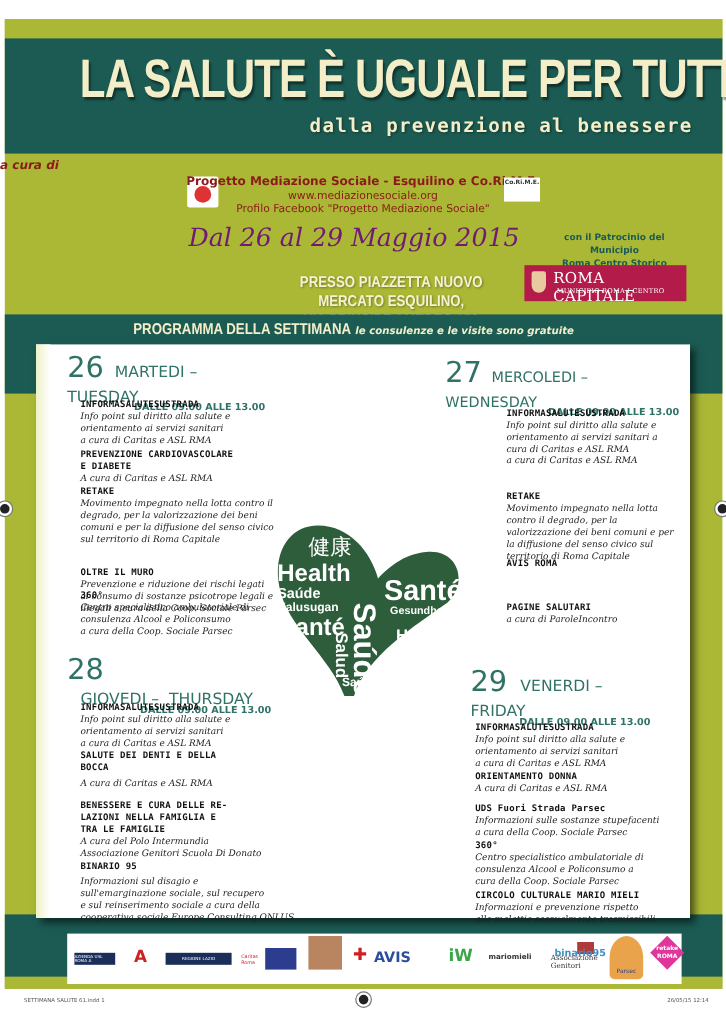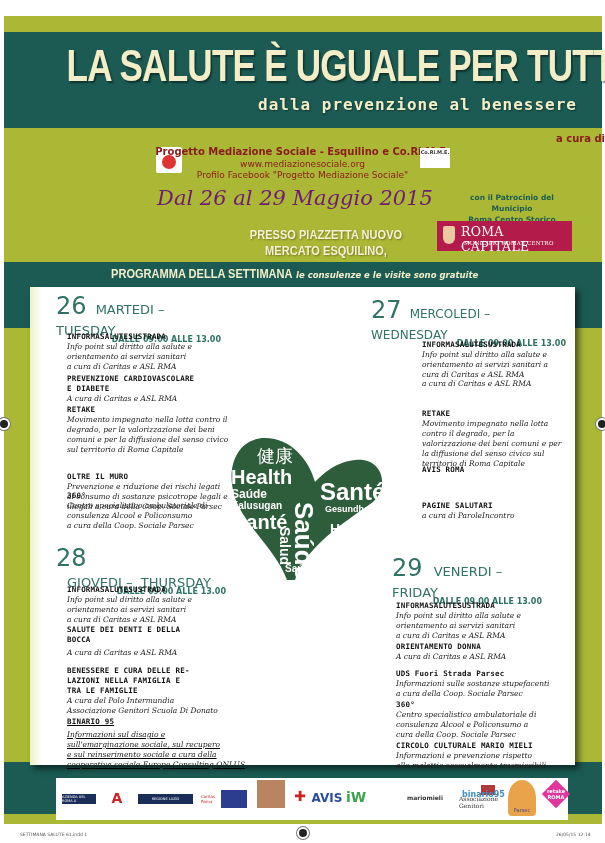--- a/index.html
+++ b/index.html
@@ -3,21 +3,21 @@
 <meta charset="utf-8">
 <style>
   html, body { margin:0; padding:0; }
   body { width:605px; height:843px; background:#ffffff; position:relative; overflow:hidden; font-family:"DejaVu Sans", sans-serif; }
   .abs { position:absolute; }
   .poster { left:4px; top:16px; width:598px; height:808px; background:#aab835; }
   .olive-top { left:4px; top:16px; width:598px; height:16px; background:#aab835; }
   .teal-head { left:4px; top:32px; width:598px; height:96px; background:#1b5b53; }
   .title { left:0; width:605px; top:40px; text-align:center; color:#f3eec8; font-family:"Liberation Sans", sans-serif; font-weight:bold; font-size:45px; letter-spacing:-1px; transform:scaleX(0.78); transform-origin:center; text-shadow:2px 2px 2px rgba(0,0,0,0.45); white-space:nowrap; }
   .subtitle { right:28px; top:95px; color:#f3eec8; font-family:"DejaVu Sans Mono", monospace; font-weight:bold; font-size:16px; letter-spacing:1px; text-shadow:1px 1px 2px rgba(0,0,0,0.4); }
-  .acura { left:0; width:605px; top:133px; text-align:right; font-size:10px; font-weight:bold; color:#8b1a1a; }
+  .acura { left:0; width:605px; top:133px; text-align:left; font-size:10px; font-style:italic; font-weight:bold; color:#8b1a1a; }
   .org { left:0; width:605px; top:146px; text-align:center; font-size:10px; font-weight:bold; color:#8b1a1a; }
   .url { left:0; width:605px; top:159px; text-align:center; font-size:9px; color:#8b1a1a; }
   .fb { left:0; width:605px; top:170px; text-align:center; font-size:9px; color:#8b1a1a; }
   .logo-left { left:156px; top:147px; width:26px; height:26px; background:#fff; border-radius:2px; }
   .logo-left .dot { position:absolute; left:6px; top:8px; width:14px; height:14px; border-radius:50%; background:#d33; }
   .logo-right { left:420px; top:148px; width:30px; height:20px; background:#fff; font-size:5px; font-weight:bold; color:#333; text-align:center; line-height:8px; }
   .dates { left:150px; top:186px; width:290px; text-align:center; color:#701a75; font-family:"DejaVu Serif", serif; font-style:italic; font-size:21px; }
   .patrocinio { left:452px; top:192px; width:120px; text-align:center; color:#1b5b53; font-size:7.5px; font-weight:bold; line-height:11px; }
   .location { left:210px; top:227px; width:232px; text-align:center; color:#f6f1d3; font-family:"Liberation Sans", sans-serif; font-weight:bold; font-size:13px; line-height:16px; transform:scaleX(0.85); transform-origin:center; text-shadow:1px 1px 2px rgba(0,0,0,0.35); }
   .roma { left:437px; top:221px; width:135px; height:30px; background:#b31b4a; color:#fff; }
@@ -187,21 +187,21 @@
 BOCCA</div>
   <div class="evt-desc" style="margin-top:3px;">A cura di Caritas e ASL RMA</div>
 </div>
 <div class="evt" style="left:67px; top:666px;">
   <div class="evt-title" style="white-space:pre-line;">BENESSERE E CURA DELLE RE-
 LAZIONI NELLA FAMIGLIA E
 TRA LE FAMIGLIE</div>
   <div class="evt-desc"> A cura del Polo Intermundia
  Associazione Genitori Scuola Di Donato</div>
 </div>
-<div class="evt" style="left:67px; top:717px;text-decoration:underline;">
+<div class="evt" style="left:67px; top:717px;">
   <div class="evt-title">BINARIO 95</div>
   <div class="evt-desc" style="margin-top:3px;">Informazioni sul disagio e
 sull'emarginazione sociale, sul recupero
 e sul reinserimento sociale a cura della
 cooperativa sociale Europe Consulting ONLUS</div>
 </div>
 
 <div class="abs" style="left:392px; top:554px; width:150px;">
   <span class="daynum">29</span>
   <span class="dayname" style="margin-left:6px;">VENERDI – FRIDAY</span>
@@ -244,21 +244,21 @@
     </div>
   <div class="logo" style="left:145px; width:18px; top:15px; height:12px; background:#fff; color:#c22; font-size:4px;">
       <span>Caritas Roma</span>
     </div>
   <div class="logo" style="left:165px; width:26px; top:12px; height:18px; background:#2c3d8f;"></div>
   <div class="logo" style="left:201px; width:28px; top:2px; height:28px; background:#b88560;"></div>
   <div class="logo" style="left:234px; width:20px; top:8px; height:20px; background:#fff; color:#c22; font-size:14px;">✚</div>
   <div class="logo" style="left:260px; width:22px; top:14px; height:12px; background:#fff; color:#2a4da0; font-size:12px; font-weight:bold;">
       <span>AVIS</span>
     </div>
-  <div class="logo" style="left:290px; width:50px; top:10px; height:18px; background:#fff; color:#3aa64a; font-size:3px; justify-content:flex-start;">
+  <div class="logo" style="left:290px; width:50px; top:10px; height:18px; background:#fff; color:#3aa64a; font-size:3px; justify-content:flex-end;">
       <span style="font-size:14px; font-weight:bold; margin-right:2px;">iW</span>
     </div>
   <div class="logo" style="left:346px; width:46px; top:14px; height:10px; background:#fff; color:#333; font-size:6px; font-weight:bold;">
       <span>mariomieli</span>
     </div>
   <div class="logo" style="left:355px; width:40px; top:4px; height:30px; background:transparent;"></div>
   <div class="logo" style="left:403px; width:58px; top:2px; height:34px; background:#fff; color:#333; font-family:'DejaVu Serif', serif; font-size:6px; flex-direction:column;">
       <span style="width:14px; height:10px; background:#b03a3a; display:block;"></span>
       <span>Associazione Genitori</span>
     </div>

